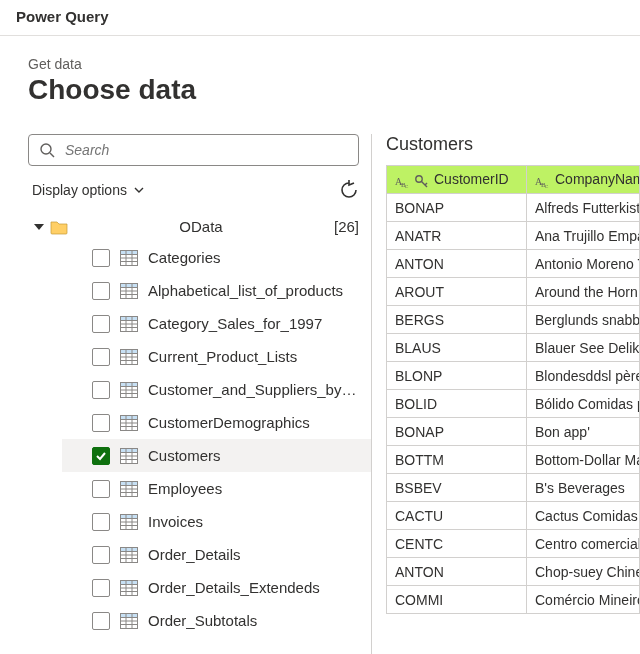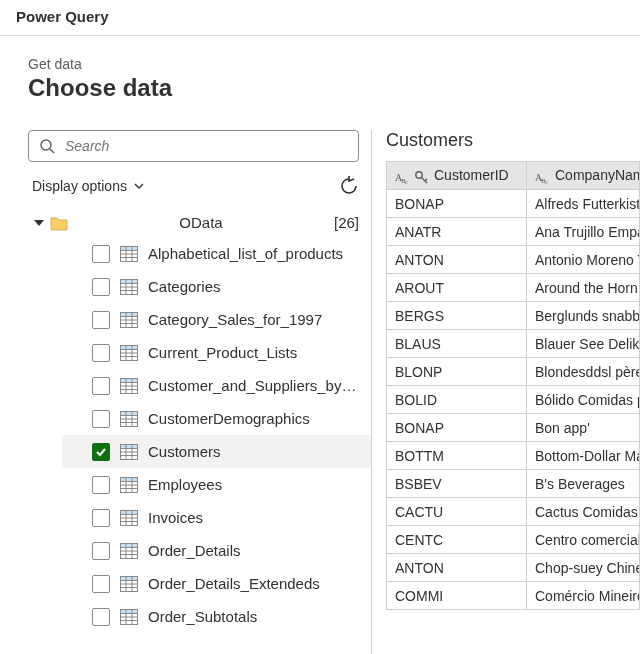--- a/index.html
+++ b/index.html
@@ -1,21 +1,21 @@
 <!DOCTYPE html>
 <html><head>
 <meta charset="utf-8">
 <style>
   * { box-sizing: border-box; }
   html, body { margin: 0; padding: 0; font-family: "Segoe UI", Arial, sans-serif; font-size: 14px; color: #323130; background: #fff; }
   .app { width: 640px; height: 654px; overflow: hidden; display: flex; flex-direction: column; }
   .titlebar { padding: 8px 16px 10px; font-weight: 600; font-size: 15px; border-bottom: 1px solid #e1dfdd; }
   .content { padding: 20px 0 0 28px; display: flex; flex-direction: column; flex: 1; overflow: hidden; }
   .subtitle { color: #605e5c; font-size: 14px; margin-bottom: 2px; }
-  .heading { font-size: 24px; font-weight: 600; margin: 0 0 28px 0; }
+  .heading { font-size: 28px; font-weight: 600; margin: 0 0 28px 0; }
   .split { display: flex; flex: 1; overflow: hidden; }
   .left { width: 344px; display: flex; flex-direction: column; border-right: 1px solid #d2d0ce; padding-right: 0; }
   .right { flex: 1; padding-left: 14px; overflow: hidden; }
   
   .search-wrap { display: flex; align-items: center; gap: 8px; margin-right: 12px; }
   .search { flex: 1; display: flex; align-items: center; height: 32px; border: 1px solid #8a8886; border-radius: 4px; padding: 0 10px; color: #605e5c; }
   .search input { border: none; outline: none; flex: 1; font-size: 14px; color: #323130; background: transparent; font-style: italic; }
   .search-icon-svg { width: 16px; height: 16px; margin-right: 8px; color: #605e5c; }
   
   .displayrow { display: flex; align-items: center; justify-content: space-between; margin: 14px 12px 8px 4px; }
@@ -34,21 +34,21 @@
   .item-row.selected { background: #f3f2f1; }
   .cb { width: 18px; height: 18px; border: 1px solid #8a8886; border-radius: 2px; display: inline-flex; align-items: center; justify-content: center; flex-shrink: 0; background: #fff; cursor: pointer; }
   .cb.checked { background: #0e700e; border-color: #0e700e; }
   .check { width: 12px; height: 12px; color: #fff; }
   .table-icon { width: 18px; height: 16px; flex-shrink: 0; }
   .item-label { font-size: 15px; white-space: nowrap; overflow: hidden; text-overflow: ellipsis; }
   
   .preview-title { font-size: 18px; margin: 0 0 10px 0; color: #323130; }
   table.preview { border-collapse: collapse; width: 100%; table-layout: fixed; }
   table.preview th, table.preview td { border: 1px solid #d2d0ce; text-align: left; padding: 4px 8px; font-size: 14px; white-space: nowrap; overflow: hidden; height: 28px; }
-  table.preview th { background: #e5e5e5; font-weight: 400; }
+  table.preview th { background: #bef264; font-weight: 400; }
   .col-icons { display: inline-flex; align-items: center; gap: 3px; margin-right: 4px; vertical-align: middle; }
   .type-icon, .key-icon { width: 16px; height: 14px; color: #605e5c; }
   col.c1 { width: 140px; }
   col.c2 { width: auto; }
 </style>
 </head>
 <body>
 <div class="app">
 
 <svg width="0" height="0" style="position:absolute">
@@ -134,28 +134,28 @@
               </svg>
           <span class="folder-label">OData</span>
           <span class="folder-count">[26]</span>
         </div>
         <div class="items" id="tree-items">
               <div class="item-row">
                 <span class="cb"></span>
                 <svg class="table-icon" viewBox="0 0 18 16">
                   <use href="#ico-table"></use>
                 </svg>
+                <span class="item-label">Categories</span>
+              </div>
+              <div class="item-row">
+                <span class="cb"></span>
+                <svg class="table-icon" viewBox="0 0 18 16">
+                  <use href="#ico-table"></use>
+                </svg>
                 <span class="item-label">Alphabetical_list_of_products</span>
-              </div>
-              <div class="item-row">
-                <span class="cb"></span>
-                <svg class="table-icon" viewBox="0 0 18 16">
-                  <use href="#ico-table"></use>
-                </svg>
-                <span class="item-label">Categories</span>
               </div>
               <div class="item-row">
                 <span class="cb"></span>
                 <svg class="table-icon" viewBox="0 0 18 16">
                   <use href="#ico-table"></use>
                 </svg>
                 <span class="item-label">Category_Sales_for_1997</span>
               </div>
               <div class="item-row">
                 <span class="cb"></span>

